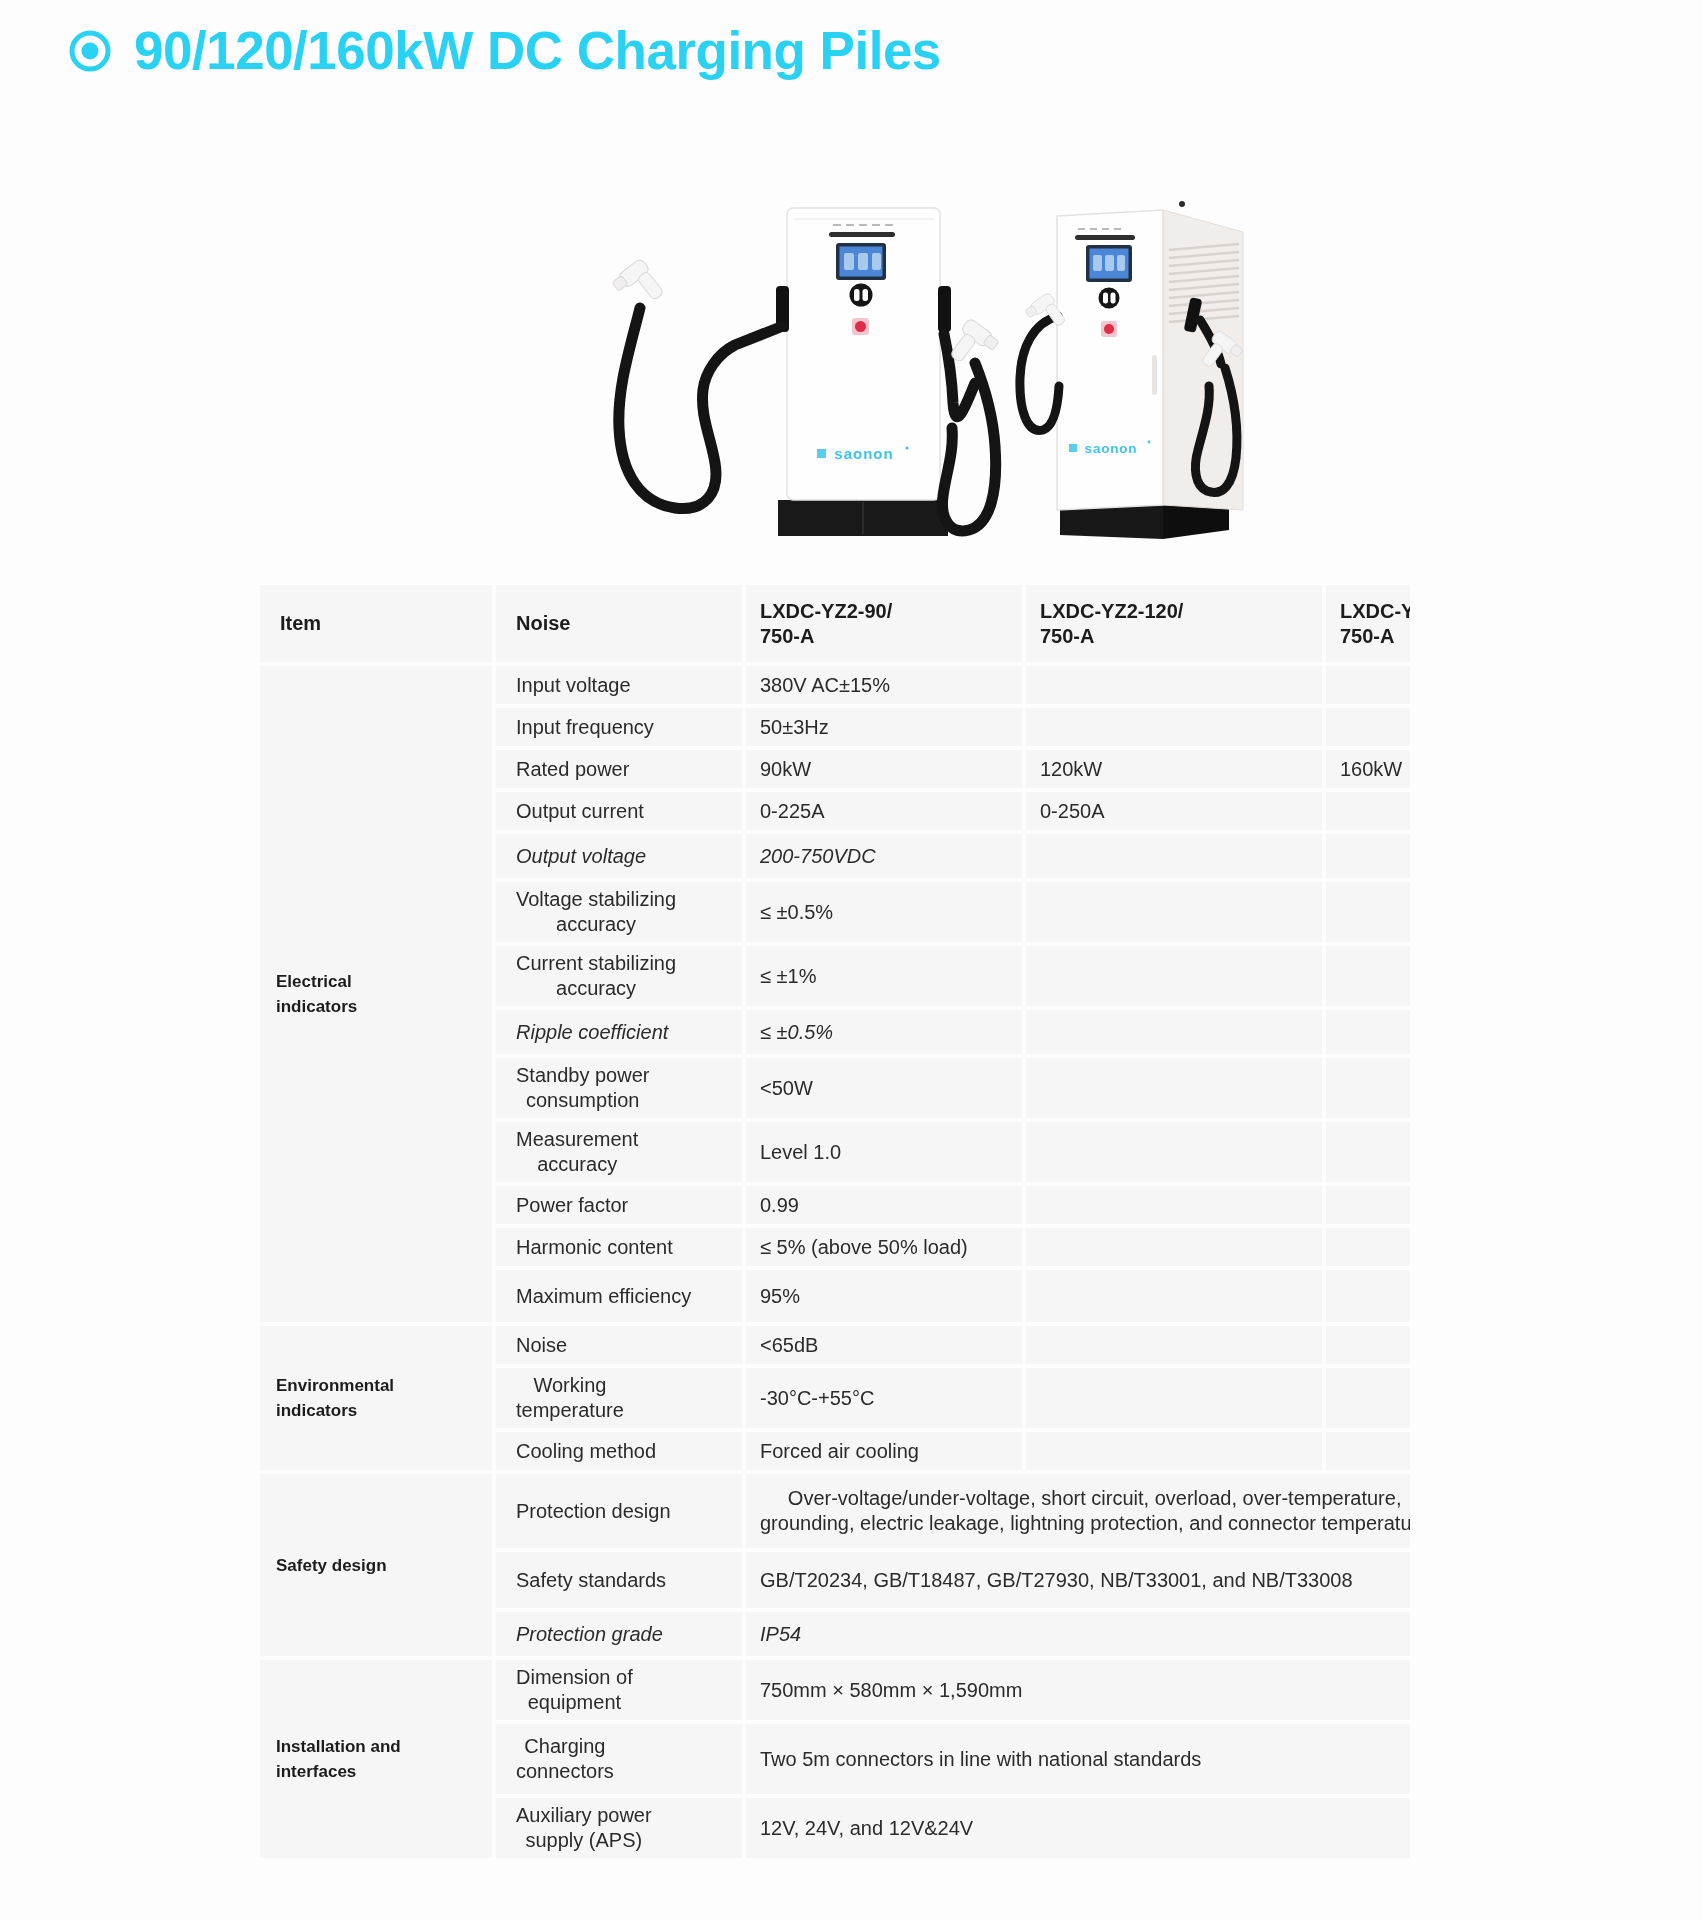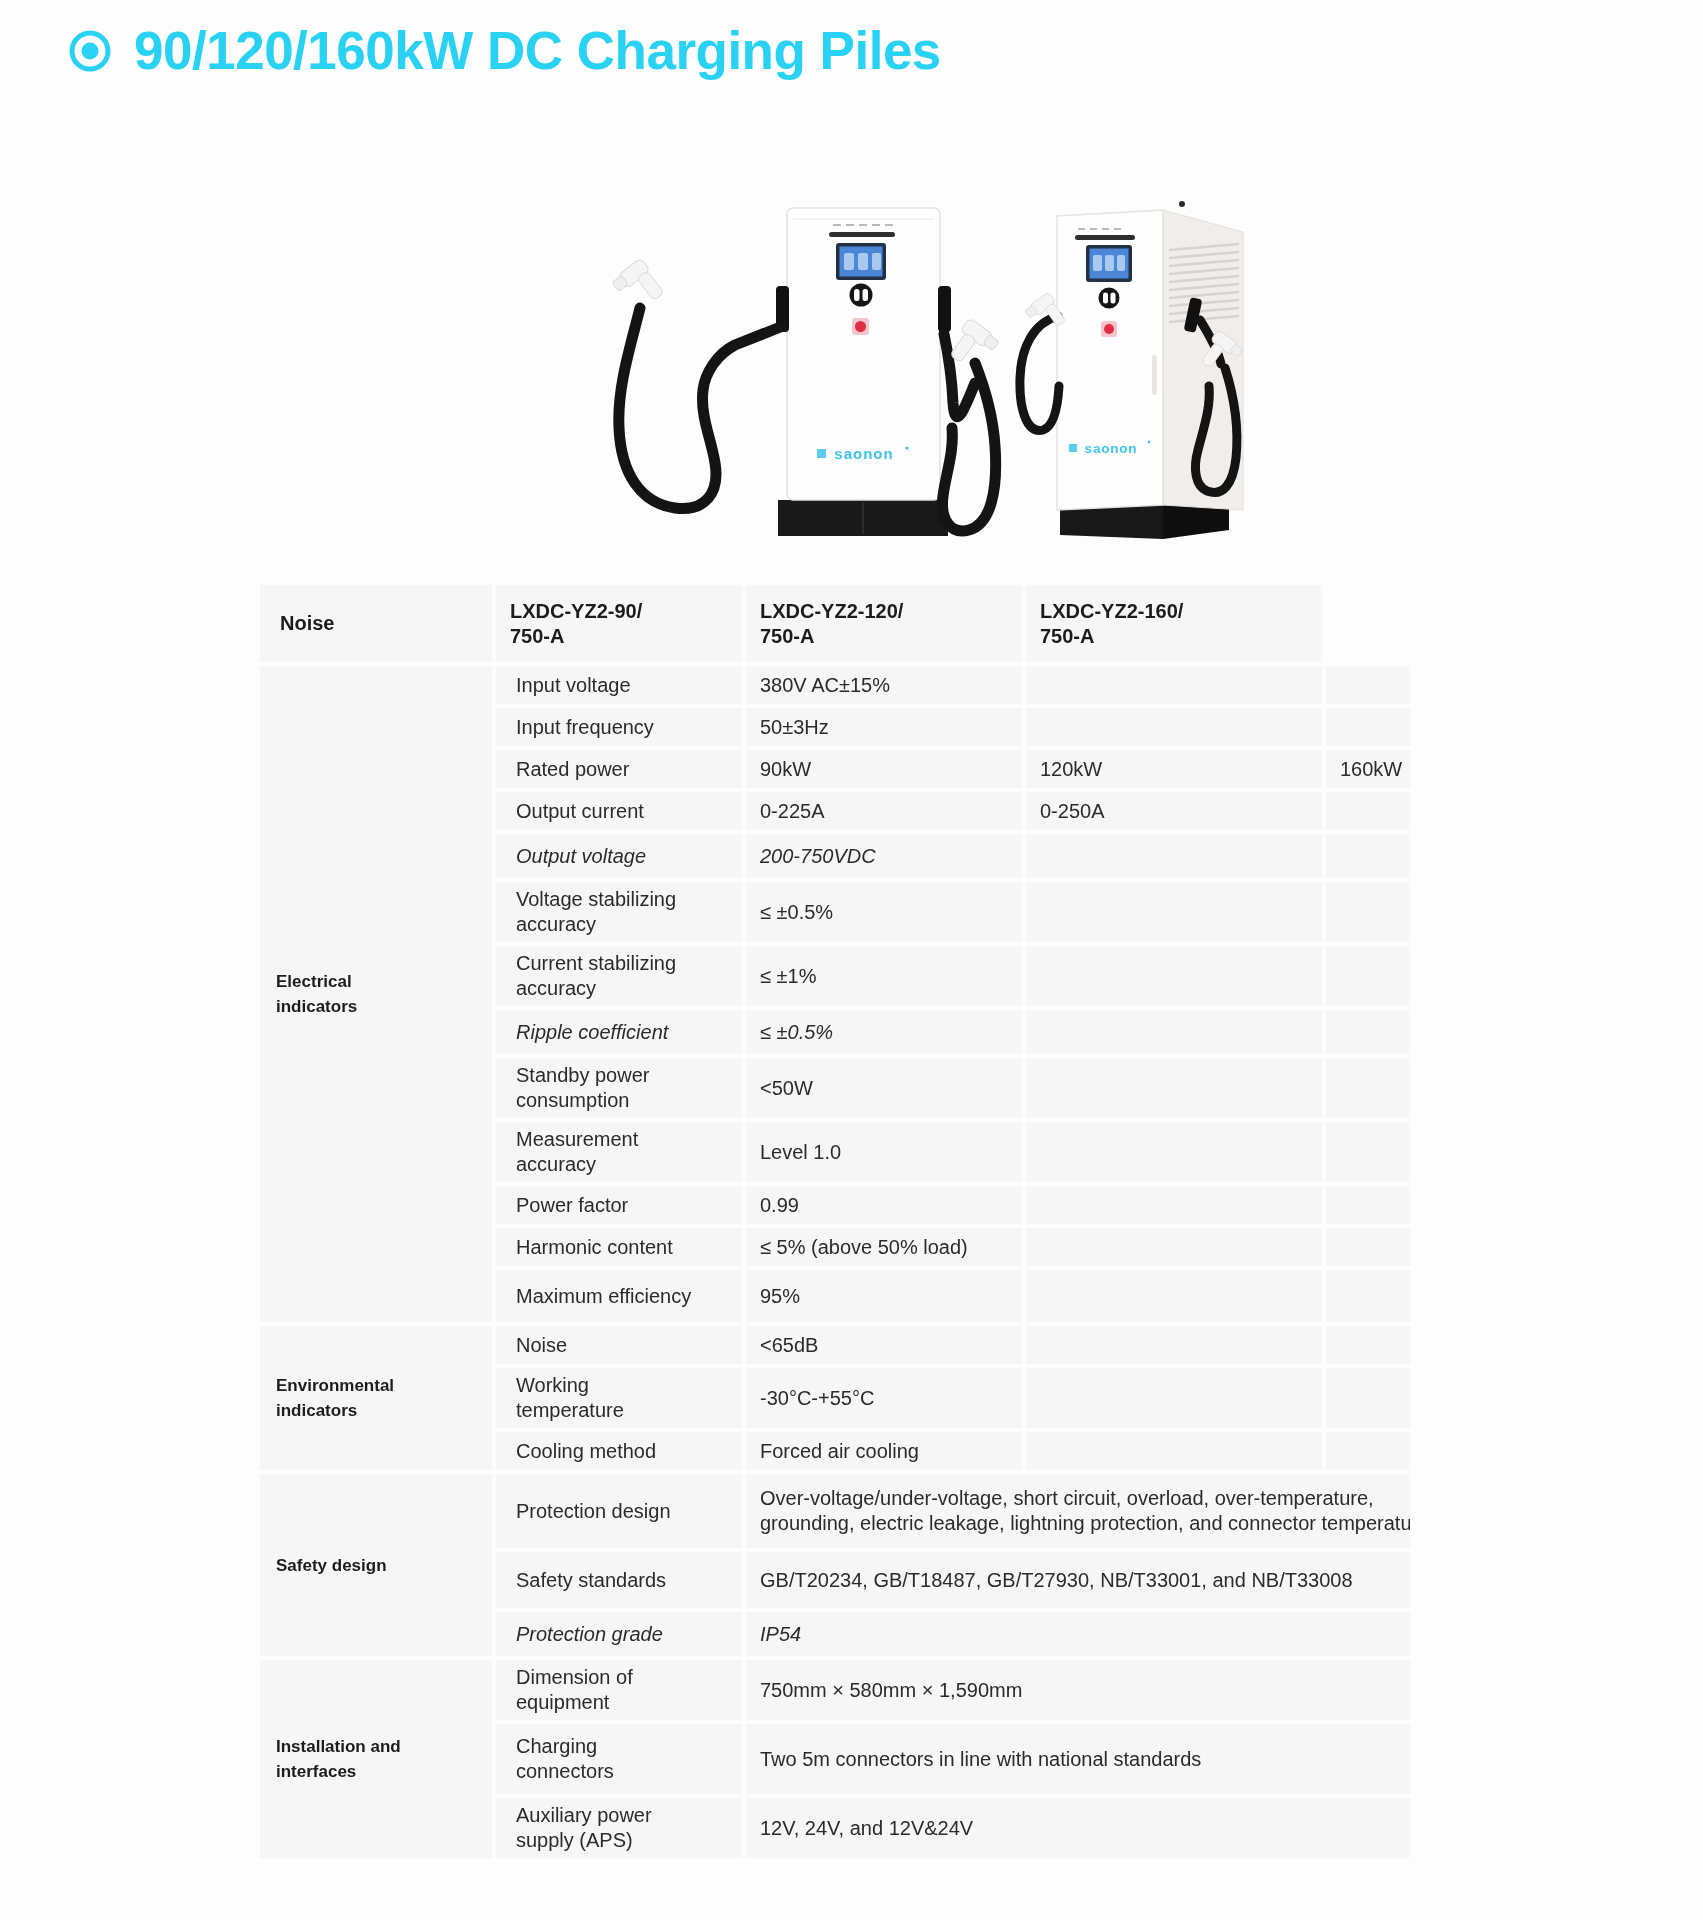--- a/index.html
+++ b/index.html
@@ -14,21 +14,21 @@
   
   .figure{position:absolute;left:555px;top:158px;width:760px;height:410px;}
 
   
   .spec-table{position:absolute;left:260px;top:585px;width:1350px;display:flex;flex-direction:column;gap:4px;
               font-size:20px;line-height:25px;color:#2b2b2b;}
   .header-row{display:grid;grid-template-columns:232px 246px 276px 296px 284px;gap:4px;}
   .header-row .cell{min-height:77px;font-weight:bold;color:#1c1c1c;}
   .section{display:grid;grid-template-columns:232px 1114px;gap:4px;}
   .rows{display:flex;flex-direction:column;gap:4px;}
-  .row{display:grid;grid-template-columns:246px 276px 296px 284px;gap:4px;}
+  .row{display:grid;grid-template-columns:246px 276px 296px 284px;gap:4px;text-align:center;}
   .row.span{grid-template-columns:246px 864px;}
   .cell{background:#f6f6f6;display:flex;align-items:center;box-sizing:border-box;
         padding:5px 12px 5px 14px;min-height:38px;white-space:pre-line;}
   .cell.label{padding-left:20px;}
   .cell.sec-label{padding-left:16px;font-weight:bold;color:#1c1c1c;font-size:17px;}
   .row .cell{min-height:inherit;}
   .row{min-height:38px;}
   .row.rh44{min-height:44px;font-style:italic;} .row.rh52{min-height:52px;} .row.rh56{min-height:56px;}
   .row.rh70{min-height:70px;} .row.rh74{min-height:74px;}
 </style>
@@ -190,20 +190,21 @@
           <rect x="16" y="-6" width="12" height="11" rx="3" fill="#f0eeee" stroke="#d9d9d9"></rect>
           <rect x="-4" y="6" width="13" height="28" rx="5" fill="#f5f5f5" stroke="#d9d9d9"></rect>
         </g>
       </g>
     </g>
   </svg>
 
   <div class="spec-table">
 
     <div class="header-row">
+      <div class="cell label">Item</div>
       <div class="cell label">Noise</div>
       <div class="cell">LXDC-YZ2-90/
 750-A</div>
       <div class="cell">LXDC-YZ2-120/
 750-A</div>
       <div class="cell">LXDC-YZ2-160/
 750-A</div>
     </div>
 
     <div class="section">

